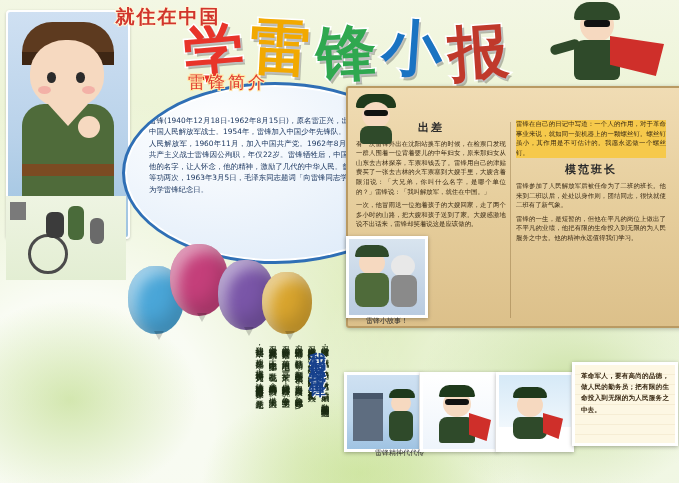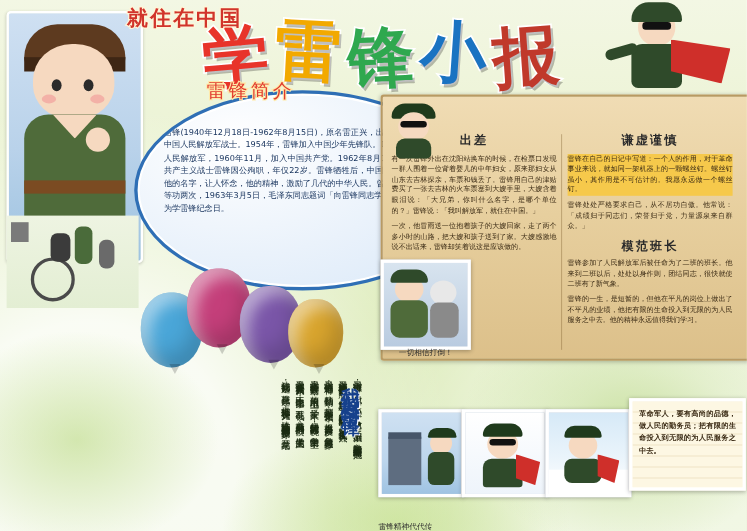--- a/index.html
+++ b/index.html
@@ -133,21 +133,21 @@
 
   
   .photo{position:absolute;border:3px solid #ffffff;box-shadow:0 1px 4px rgba(0,0,0,.3);overflow:hidden;background:#cfd8e3;}
   #ph1{left:346px;top:236px;width:76px;height:76px;}
   #ph2{left:344px;top:372px;width:72px;height:74px;}
   #ph3{left:420px;top:372px;width:72px;height:74px;}
   #ph4{left:496px;top:372px;width:72px;height:74px;}
   #ph5{left:572px;top:362px;width:100px;height:78px;background:#fdf7e3;font-weight:bold;}
   .ph-cap{position:absolute;font-size:7px;color:#2b2b2b;}
   #cap1{left:344px;top:316px;width:86px;text-align:center;}
-  #cap2{left:344px;top:474px;width:80px;text-align:left;}
+  #cap2{left:344px;top:448px;width:80px;text-align:right;}
 
   
   #hero{position:absolute;left:544px;top:2px;width:130px;height:84px;}
   .capecolor{background:#cf2f2a;}
 
   
   .fig-head{position:absolute;border-radius:50%;}
   .fig-cap{position:absolute;border-radius:40px 40px 6px 6px;}
 </style>
 </head>
@@ -224,23 +224,21 @@
   <div id="story">
     <div class="divider"></div>
 
     <div class="st-col" id="st-left">
       <div class="st-h">出差</div>
       <p style="margin:0 0 4px 0;">有一次雷锋外出在沈阳站换车的时候，在检票口发现一群人围着一位背着婴儿的中年妇女，原来那妇女从山东去吉林探亲，车票和钱丢了。雷锋用自己的津贴费买了一张去吉林的火车票塞到大嫂手里，大嫂含着眼泪说：「大兄弟，你叫什么名字，是哪个单位的？」雷锋说：「我叫解放军，就住在中国。」</p>
       <p style="margin:0;">一次，他冒雨送一位抱着孩子的大嫂回家，走了两个多小时的山路，把大嫂和孩子送到了家。大嫂感激地说不出话来，雷锋却笑着说这是应该做的。</p>
     </div>
 
     <div class="st-col" id="st-right">
-      <div class="st-h">谦虚谨慎</div>
       <p style="margin:0 0 4px 0;" class="hl">雷锋在自己的日记中写道：一个人的作用，对于革命事业来说，就如同一架机器上的一颗螺丝钉。螺丝钉虽小，其作用是不可估计的。我愿永远做一个螺丝钉。</p>
-      <p style="margin:0 0 5px 0;">雷锋处处严格要求自己，从不居功自傲。他常说：「成绩归于同志们，荣誉归于党，力量源泉来自群众。」</p>
       <div class="st-h">模范班长</div>
       <p style="margin:0 0 4px 0;">雷锋参加了人民解放军后被任命为了二班的班长。他来到二班以后，处处以身作则，团结同志，很快就使二班有了新气象。</p>
       <p style="margin:0;">雷锋的一生，是短暂的，但他在平凡的岗位上做出了不平凡的业绩，他把有限的生命投入到无限的为人民服务之中去。他的精神永远值得我们学习。</p>
     </div>
   </div>
   <div id="story-title">就住在中国</div>
 
   <div style="position:absolute;left:352px;top:92px;width:48px;height:52px;">
     <div class="fig-cap" style="left:4px;top:2px;width:40px;height:14px;background:#1f3a1c;"></div>
     <div class="fig-head" style="left:10px;top:10px;width:28px;height:26px;background:#f6d9c0;"></div>
@@ -249,21 +247,21 @@
   </div>
 
   <div class="photo" id="ph1">
     <div style="position:absolute;inset:0;background:linear-gradient(180deg,#d8e4ef,#b9cbe0);"></div>
     <div style="position:absolute;left:10px;top:12px;width:26px;height:24px;border-radius:50%;background:#f6d9c0;"></div>
     <div style="position:absolute;left:6px;top:6px;width:34px;height:12px;border-radius:20px 20px 3px 3px;background:#2f4a2a;"></div>
     <div style="position:absolute;left:6px;top:34px;width:34px;height:34px;border-radius:8px;background:#4f6b3a;"></div>
     <div style="position:absolute;left:42px;top:16px;width:24px;height:22px;border-radius:50%;background:#e8e8e8;"></div>
     <div style="position:absolute;left:42px;top:36px;width:26px;height:32px;border-radius:7px;background:#8a8a8a;"></div>
   </div>
-  <div class="ph-cap" id="cap1">一切相信打倒！</div>
+  <div class="ph-cap" id="cap1">雷锋小故事！</div>
 
   <div class="photo" id="ph2">
     <div style="position:absolute;inset:0;background:linear-gradient(180deg,#cfe1f2 0%,#bcd5ec 60%,#9fc3e2 100%);"></div>
     <div style="position:absolute;left:6px;top:22px;width:30px;height:44px;background:#5e6d80;"></div>
     <div style="position:absolute;left:6px;top:18px;width:30px;height:6px;background:#47566a;"></div>
     <div style="position:absolute;left:44px;top:18px;width:20px;height:20px;border-radius:50%;background:#f6d9c0;"></div>
     <div style="position:absolute;left:42px;top:14px;width:26px;height:9px;border-radius:14px 14px 2px 2px;background:#1f3a1c;"></div>
     <div style="position:absolute;left:42px;top:36px;width:24px;height:30px;border-radius:6px;background:#2f4a2a;"></div>
   </div>
   <div class="ph-cap" id="cap2">雷锋精神代代传</div>

